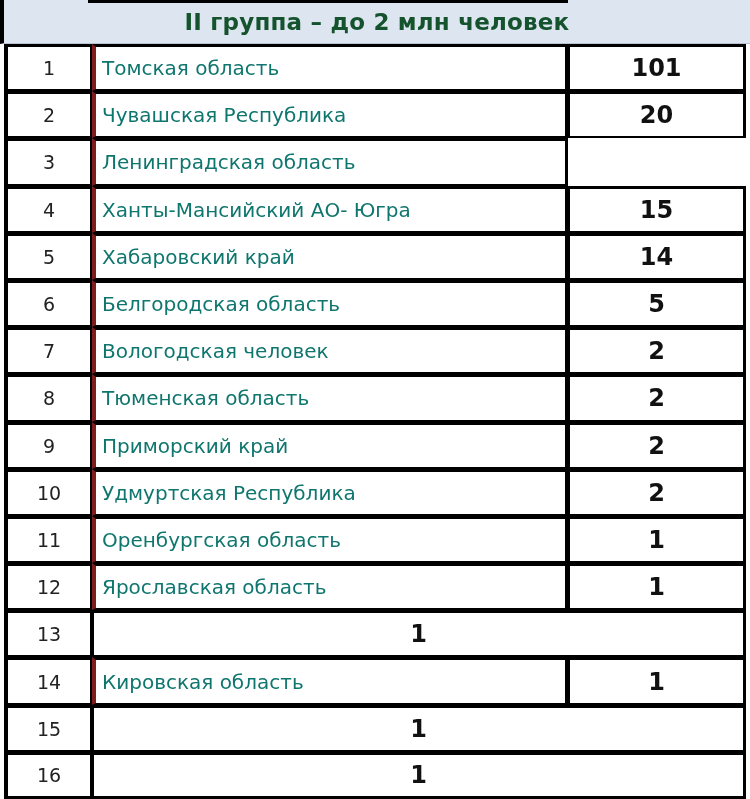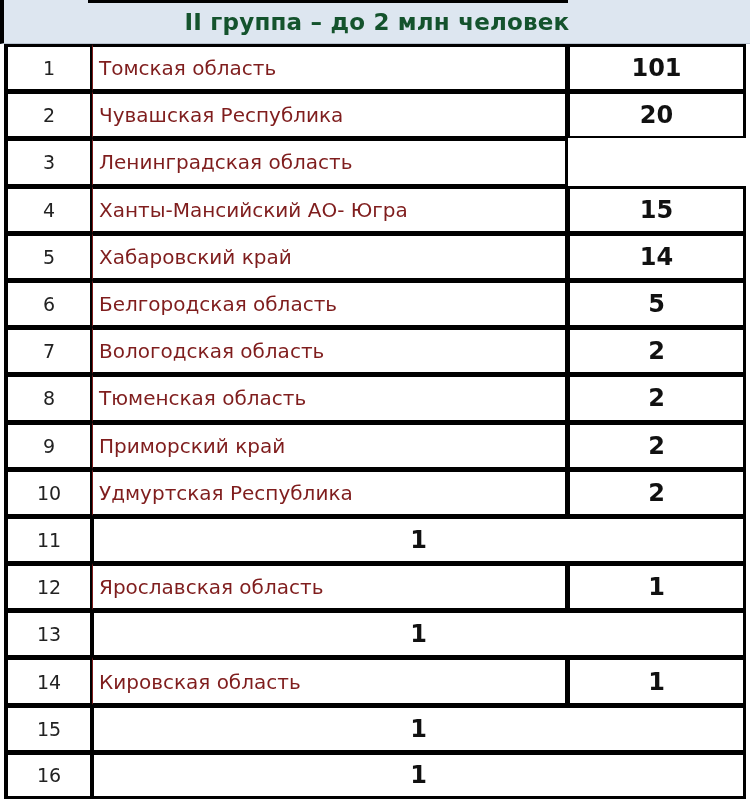--- a/index.html
+++ b/index.html
@@ -5,21 +5,21 @@
   html,body{margin:0;padding:0;background:#ffffff;}
   body{width:750px;height:799px;overflow:hidden;position:relative;font-family:"DejaVu Sans","Liberation Sans",sans-serif;}
   .frame{position:absolute;left:0;top:0;width:750px;height:799px;}
   .header{position:absolute;left:0;top:0;width:750px;height:44px;background:#dde6f0;border-left:4px solid #000;box-sizing:border-box;border-bottom:1px solid #b8c3d0;
     display:flex;align-items:center;justify-content:center;font-weight:bold;font-size:23px;color:#14532d;letter-spacing:0.2px;}
   .header-topline{position:absolute;left:88px;top:0;width:480px;height:3px;background:#000;}
   .tbl{position:absolute;left:4px;top:44px;width:742px;}
   .row{display:flex;height:47.2px;box-sizing:border-box;}
   .cell{box-sizing:border-box;display:flex;align-items:center;background:#fff;border:2px solid #000;}
   .num{width:88px;justify-content:center;font-size:19px;color:#222;border-left:4px solid #000;}
-  .name{width:476px;padding-left:6px;font-size:20px;color:#7f1d1d;border-left:1px solid #7f1d1d;border-right:3px solid #000;}
+  .name{width:476px;padding-left:6px;font-size:20px;color:#0f766e;border-left:4px solid #7f1d1d;border-right:3px solid #000;}
   .val{flex:1;justify-content:center;font-weight:bold;font-size:24px;color:#111;border-right:3px solid #000;}
   .row .cell{border-top:3px solid #000;border-bottom:2px solid #000;}
   .row.last .cell{border-bottom:3px solid #000;}
 </style>
 </head>
 <body>
 
 <div class="frame">
   <div class="header">II группа – до 2 млн человек</div>
   <div class="header-topline"></div>
@@ -48,40 +48,41 @@
         <div class="cell name">Хабаровский край</div>
         <div class="cell val">14</div>
       </div>
       <div class="row">
         <div class="cell num">6</div>
         <div class="cell name">Белгородская область</div>
         <div class="cell val">5</div>
       </div>
       <div class="row">
         <div class="cell num">7</div>
-        <div class="cell name">Вологодская область</div>
+        <div class="cell name">Вологодская человек</div>
         <div class="cell val">2</div>
       </div>
       <div class="row">
         <div class="cell num">8</div>
         <div class="cell name">Тюменская область</div>
         <div class="cell val">2</div>
       </div>
       <div class="row">
         <div class="cell num">9</div>
         <div class="cell name">Приморский край</div>
         <div class="cell val">2</div>
       </div>
       <div class="row">
         <div class="cell num">10</div>
         <div class="cell name">Удмуртская Республика</div>
         <div class="cell val">2</div>
       </div>
       <div class="row">
         <div class="cell num">11</div>
+        <div class="cell name">Оренбургская область</div>
         <div class="cell val">1</div>
       </div>
       <div class="row">
         <div class="cell num">12</div>
         <div class="cell name">Ярославская область</div>
         <div class="cell val">1</div>
       </div>
       <div class="row">
         <div class="cell num">13</div>
         <div class="cell val">1</div>

